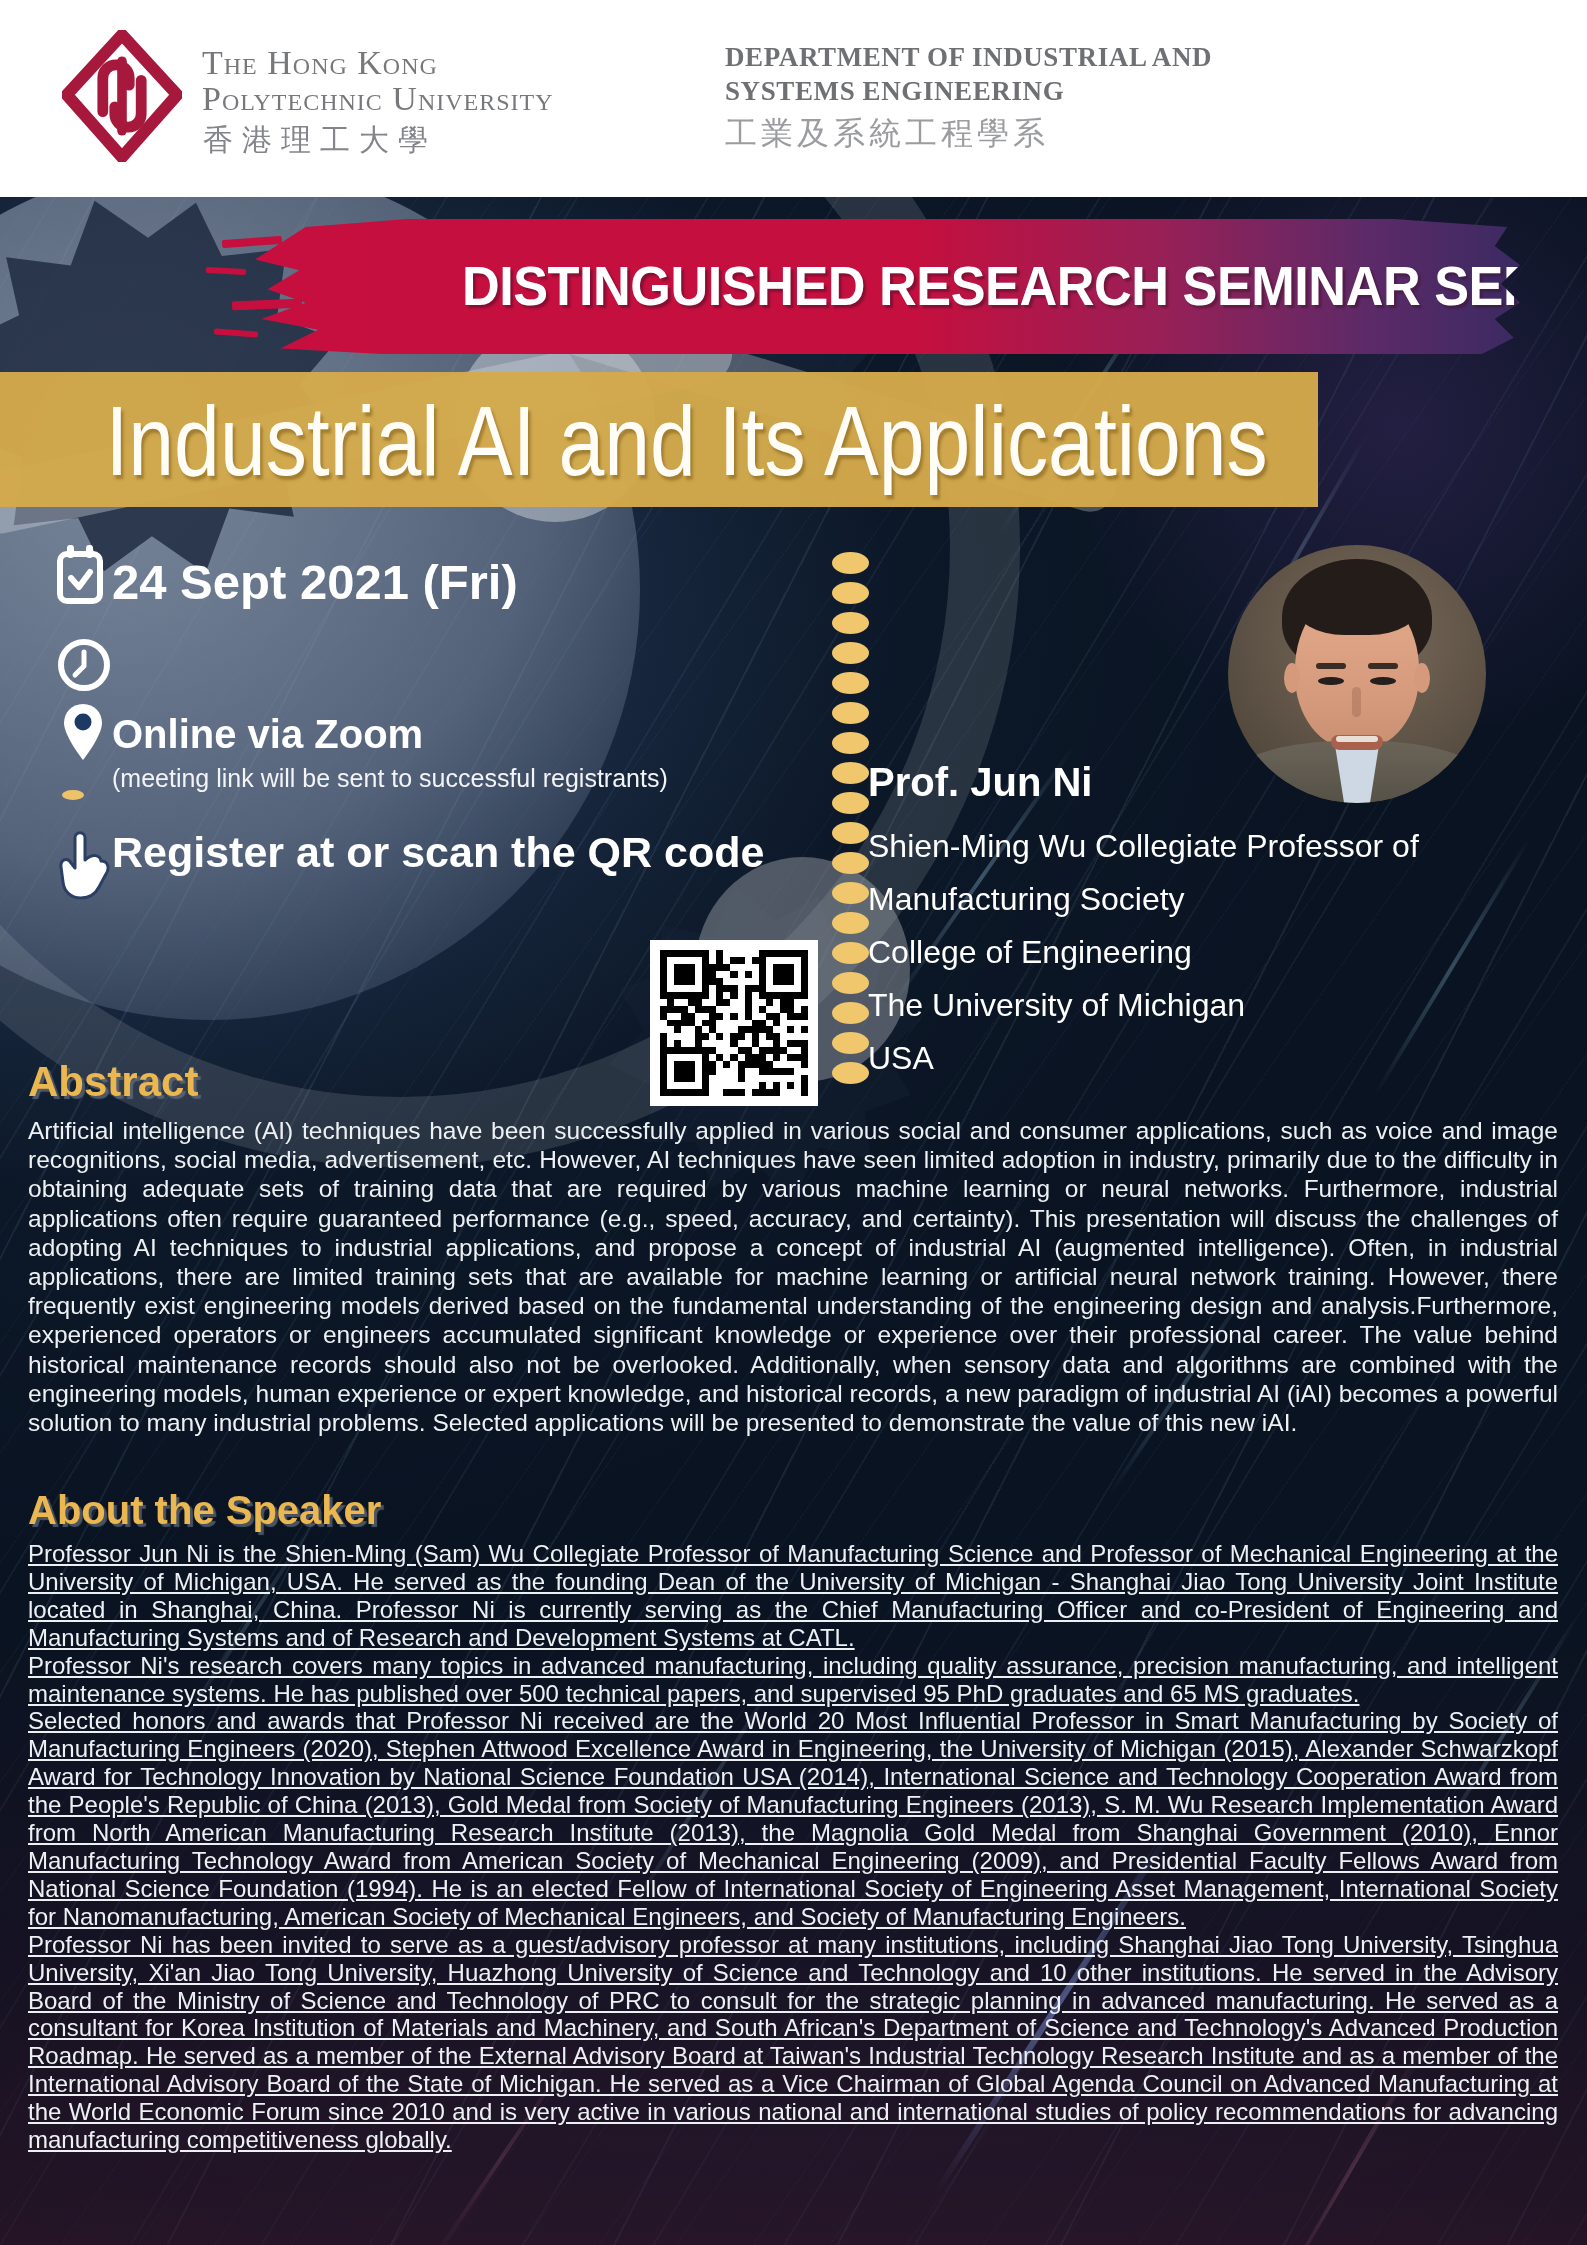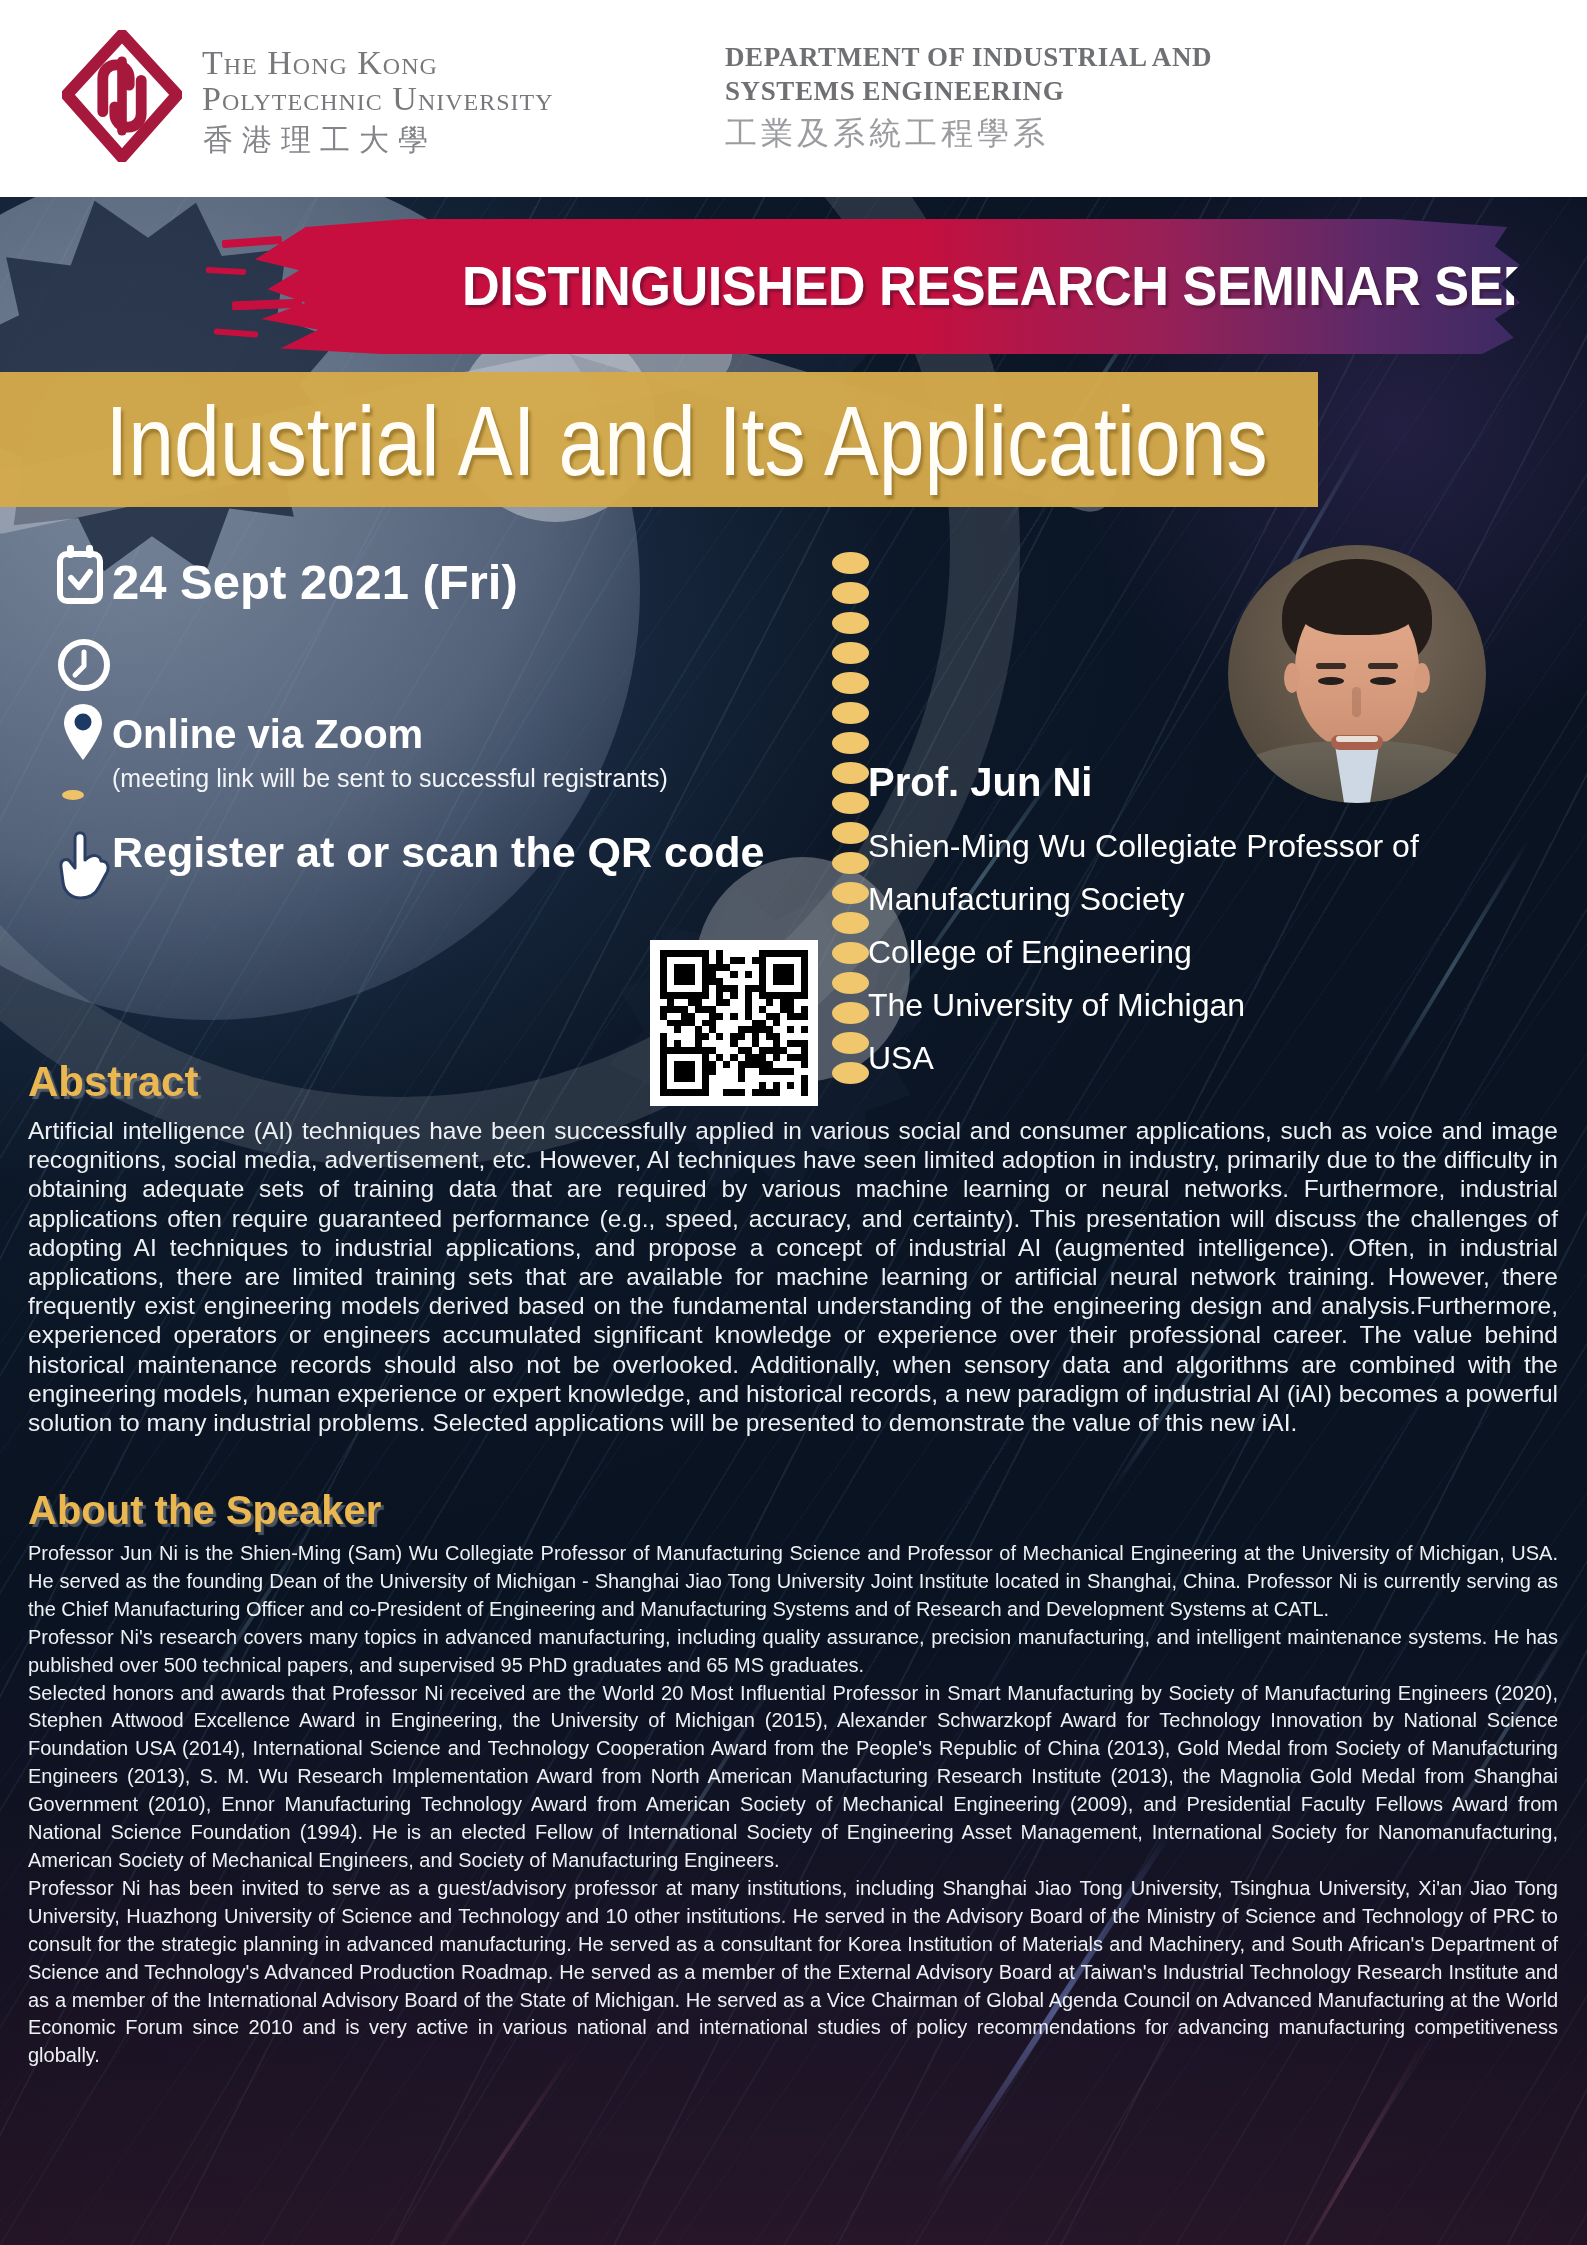--- a/index.html
+++ b/index.html
@@ -114,22 +114,22 @@
   .ph-shirt{left:107px;top:200px;width:44px;height:62px;background:#cdd8e4;
     clip-path:polygon(0 0,100% 0,78% 100%,22% 100%);}
 
   
   .sec-h{font-size:42px;font-weight:700;color:#ebb750;z-index:5;position:absolute;
     text-shadow:3px 3px 1px rgba(108,118,134,0.65);}
   .abstract-h{left:28px;top:1058px;}
   .abstract-body{left:28px;top:1116px;width:1530px;font-size:24.5px;line-height:29.2px;
     text-align:justify;color:#eef1f4;font-weight:400;}
   .about-h{left:28px;top:1488px;font-size:40px;}
-  .about-body{left:28px;top:1540px;width:1530px;font-size:20px;line-height:27.9px;
-    text-align:justify;color:#eef1f4;font-weight:400;}
+  .about-body{left:28px;top:1540px;width:1530px;font-size:24px;line-height:27.9px;
+    text-align:justify;color:#eef1f4;font-weight:400;text-decoration:underline;}
   .about-body p{margin:0;}
 </style>
 </head>
 <body>
 
 <div class="poster">
 
   <div class="hdr">
     <svg class="polyu-logo" viewBox="0 0 100 110">
       <g stroke="#A6193C" fill="none" stroke-linecap="round">

